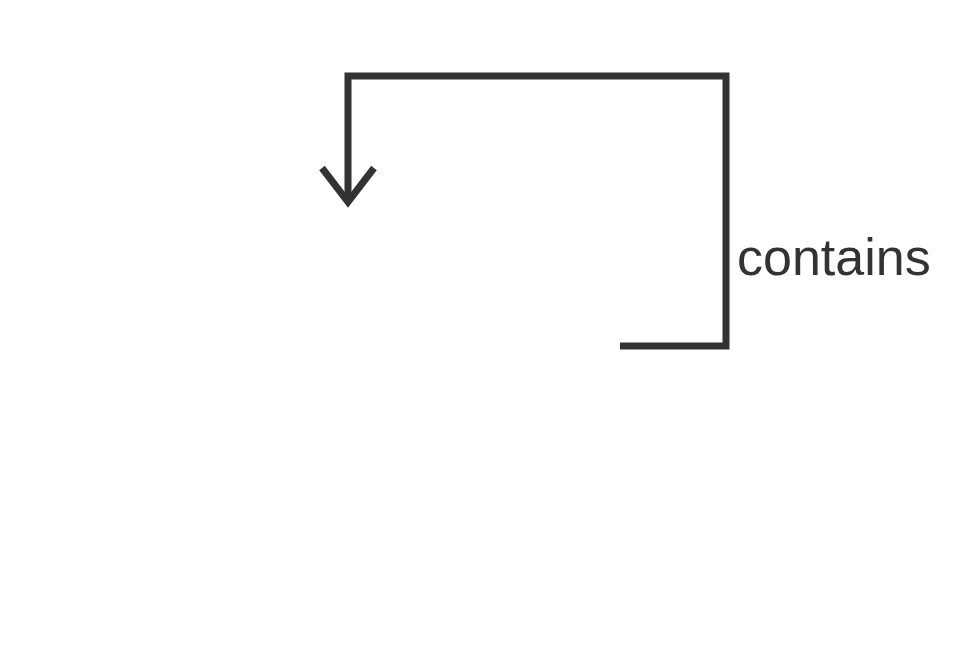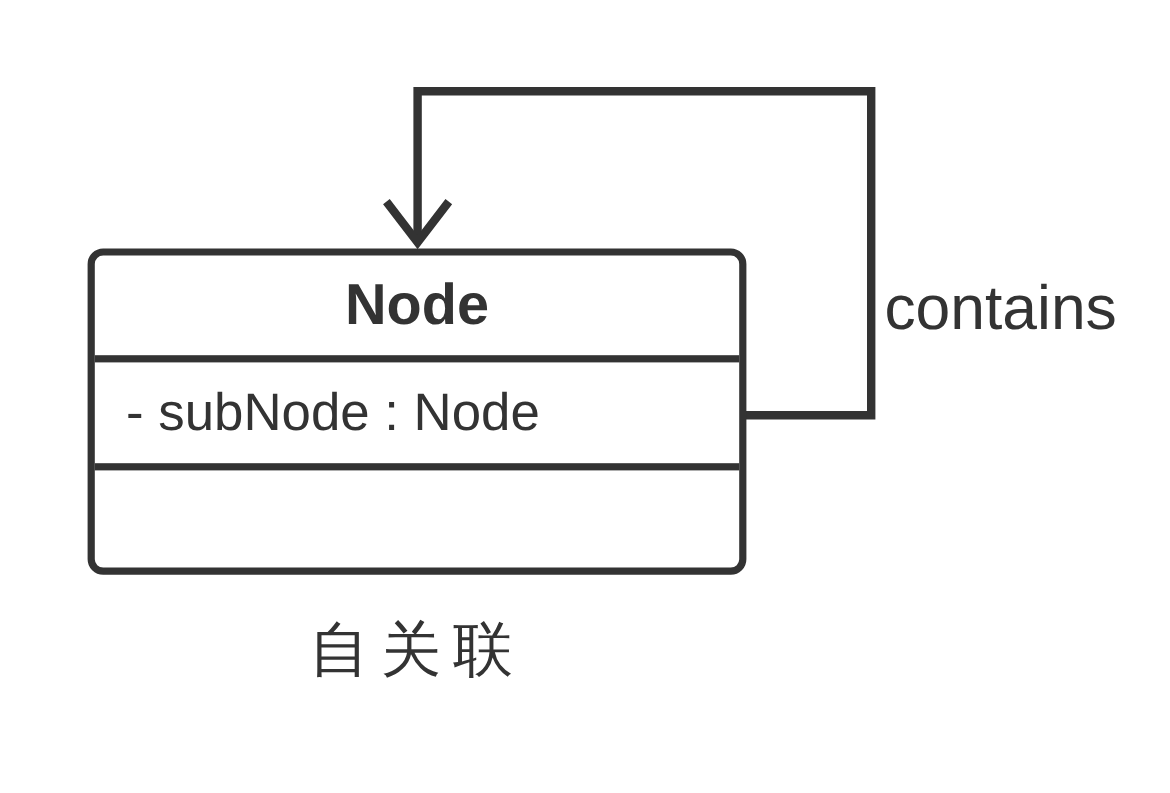--- a/index.html
+++ b/index.html
@@ -82,25 +82,17 @@
 </head>
 <body>
 
 <div class="canvas">
 
   <svg class="connector-svg" viewBox="0 0 975 661" xmlns="http://www.w3.org/2000/svg">
     <path d="M 620 346 L 726 346 L 726 76 L 348 76 L 348 199" fill="none" stroke="#333333" stroke-width="7" stroke-linejoin="miter" stroke-linecap="butt"></path>
     <polyline points="322,168 348,202 374,168" fill="none" stroke="#333333" stroke-width="7" stroke-linejoin="miter" stroke-linecap="butt"></polyline>
   </svg>
 
-  <div class="class-box">
-    <div class="compartment-title">Node</div>
-    <div class="compartment-attrs">
-      <span>- subNode : Node</span>
-    </div>
-    <div class="compartment-methods"></div>
-  </div>
 
   <div class="assoc-label">contains</div>
 
-  <div class="caption">自关联</div>
 
 </div>
 
 </body></html>

